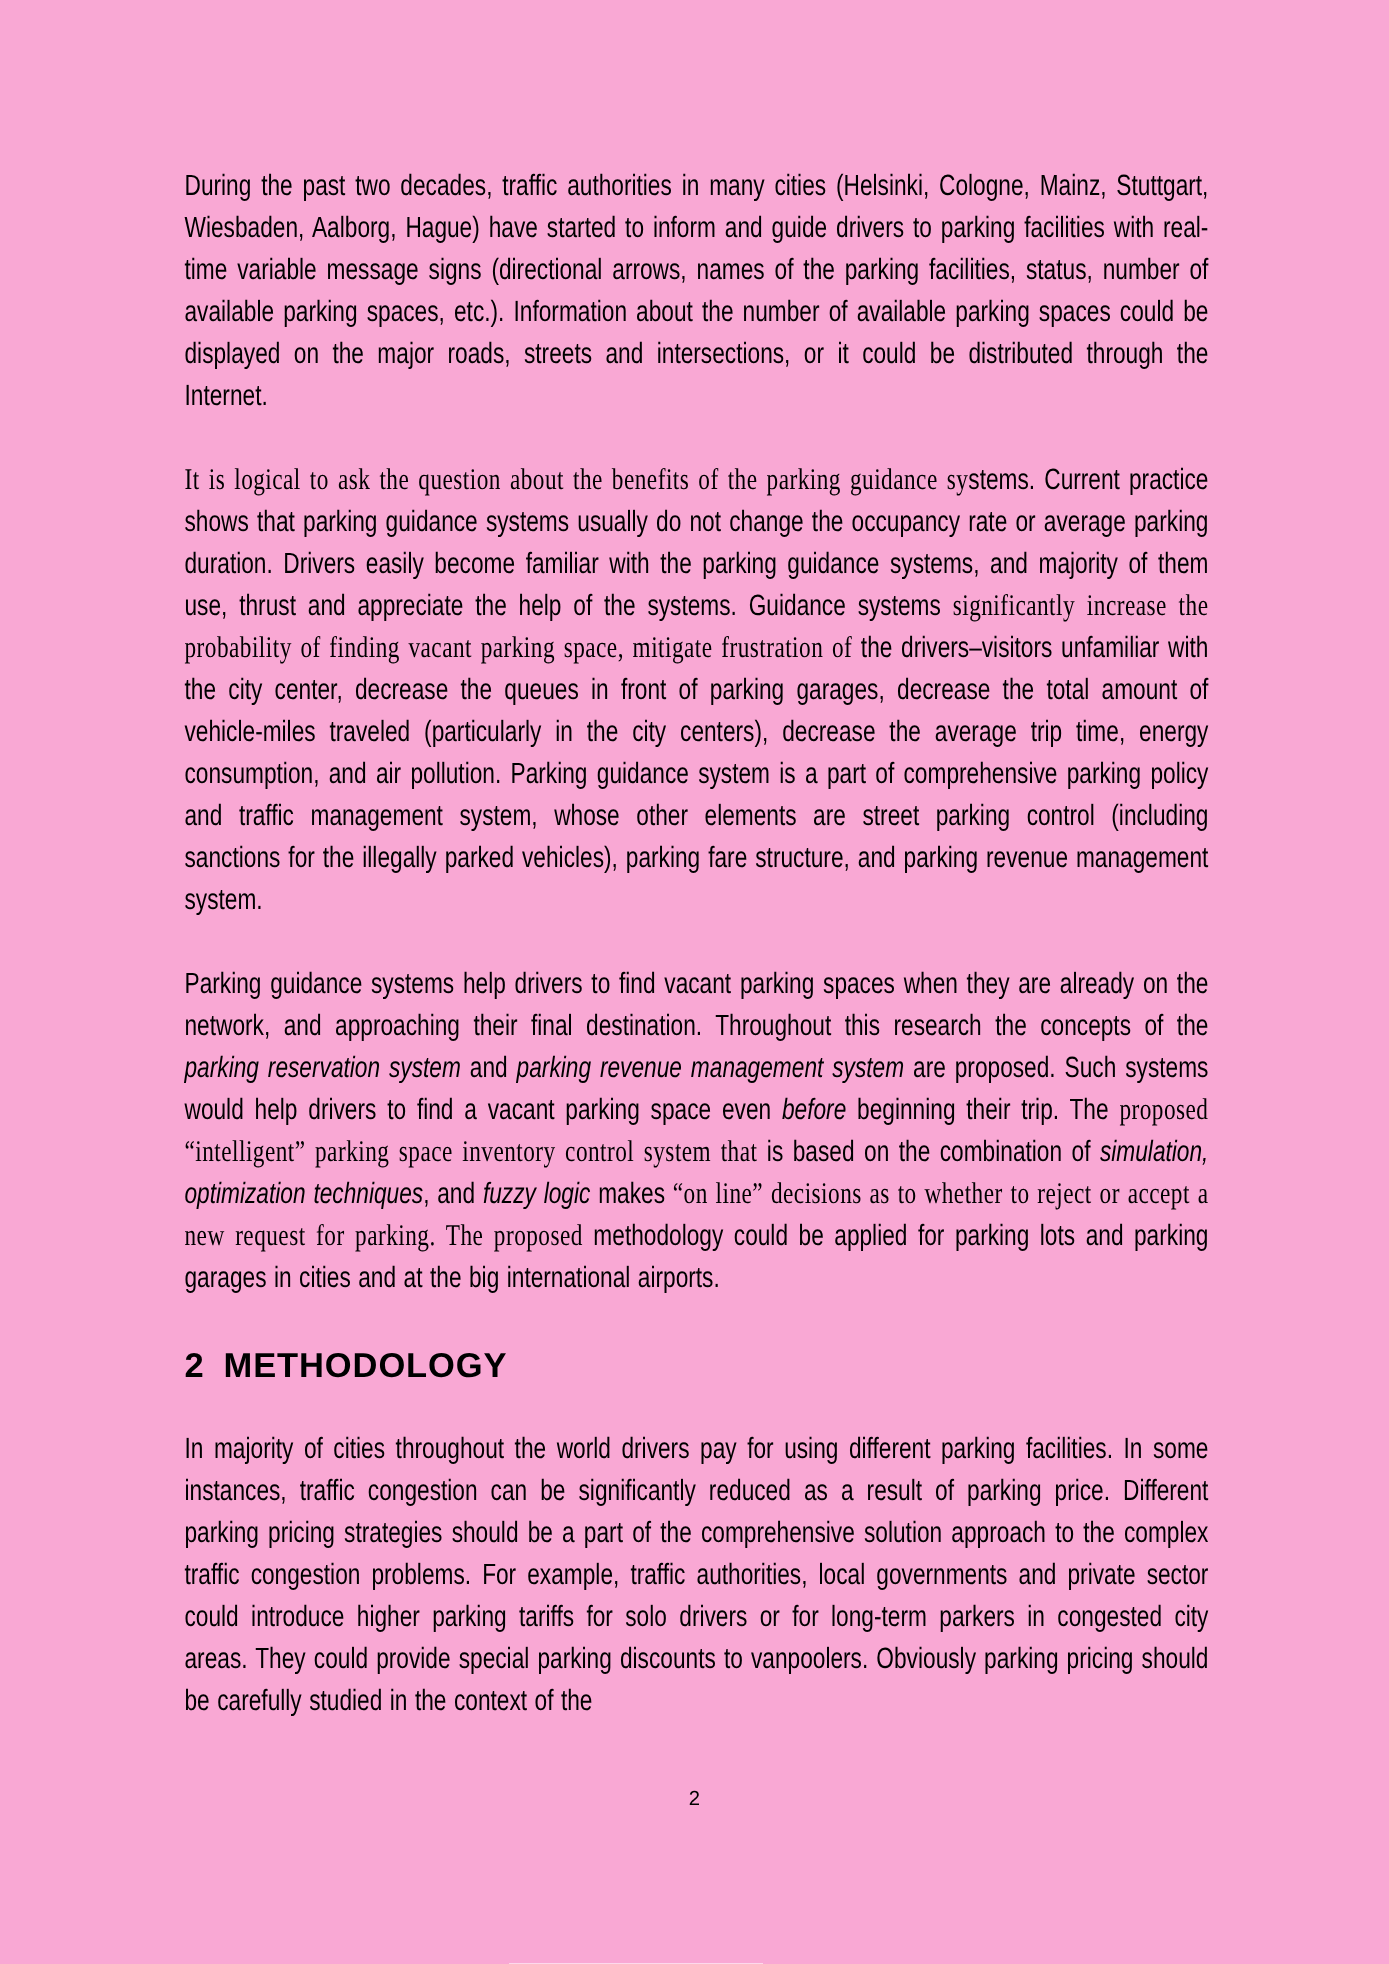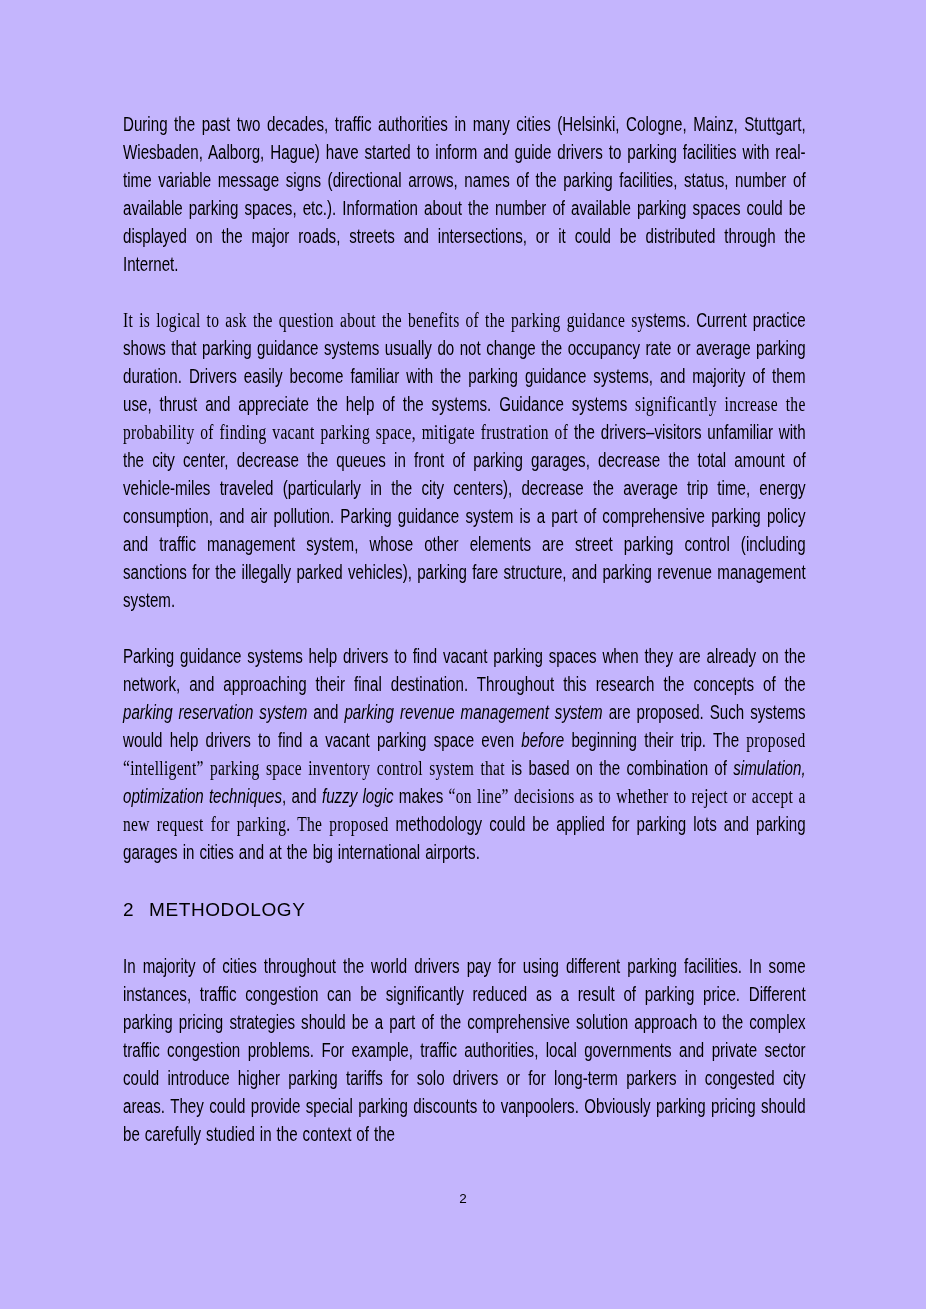--- a/index.html
+++ b/index.html
@@ -1,21 +1,21 @@
 <!DOCTYPE html>
 <html><head>
 <meta charset="utf-8">
 <style>
   * { box-sizing: border-box; }
   html, body { margin: 0; padding: 0; background: #ffffff; }
   .page {
     position: relative;
     width: 926px;
     height: 1309px;
-    background: #c4b5fd;
+    background: #f9a8d4;
     color: #000000;
     font-family: "Liberation Sans", sans-serif;
     overflow: hidden;
   }
   .page-body {
     position: absolute;
     left: 123px;
     top: 110px;
     width: 682px;
   }
@@ -31,22 +31,22 @@
     letter-spacing: 0px;
     word-spacing: 1px;
   }
   .run-serif {
     font-family: "Liberation Serif", serif;
     font-size: 20px;
     letter-spacing: 0.4px;
   }
   .run-italic { font-style: italic; }
   .heading {
-    font-weight: normal;
-    font-size: 19px;
+    font-weight: bold;
+    font-size: 23px;
     line-height: 28px;
     margin: 30px 0 28px 0;
     letter-spacing: 0.6px;
   }
   .heading .sec-num { display: inline-block; width: 26px; }
   .page-footer {
     position: absolute;
     top: 1191px;
     left: 0;
     width: 100%;

